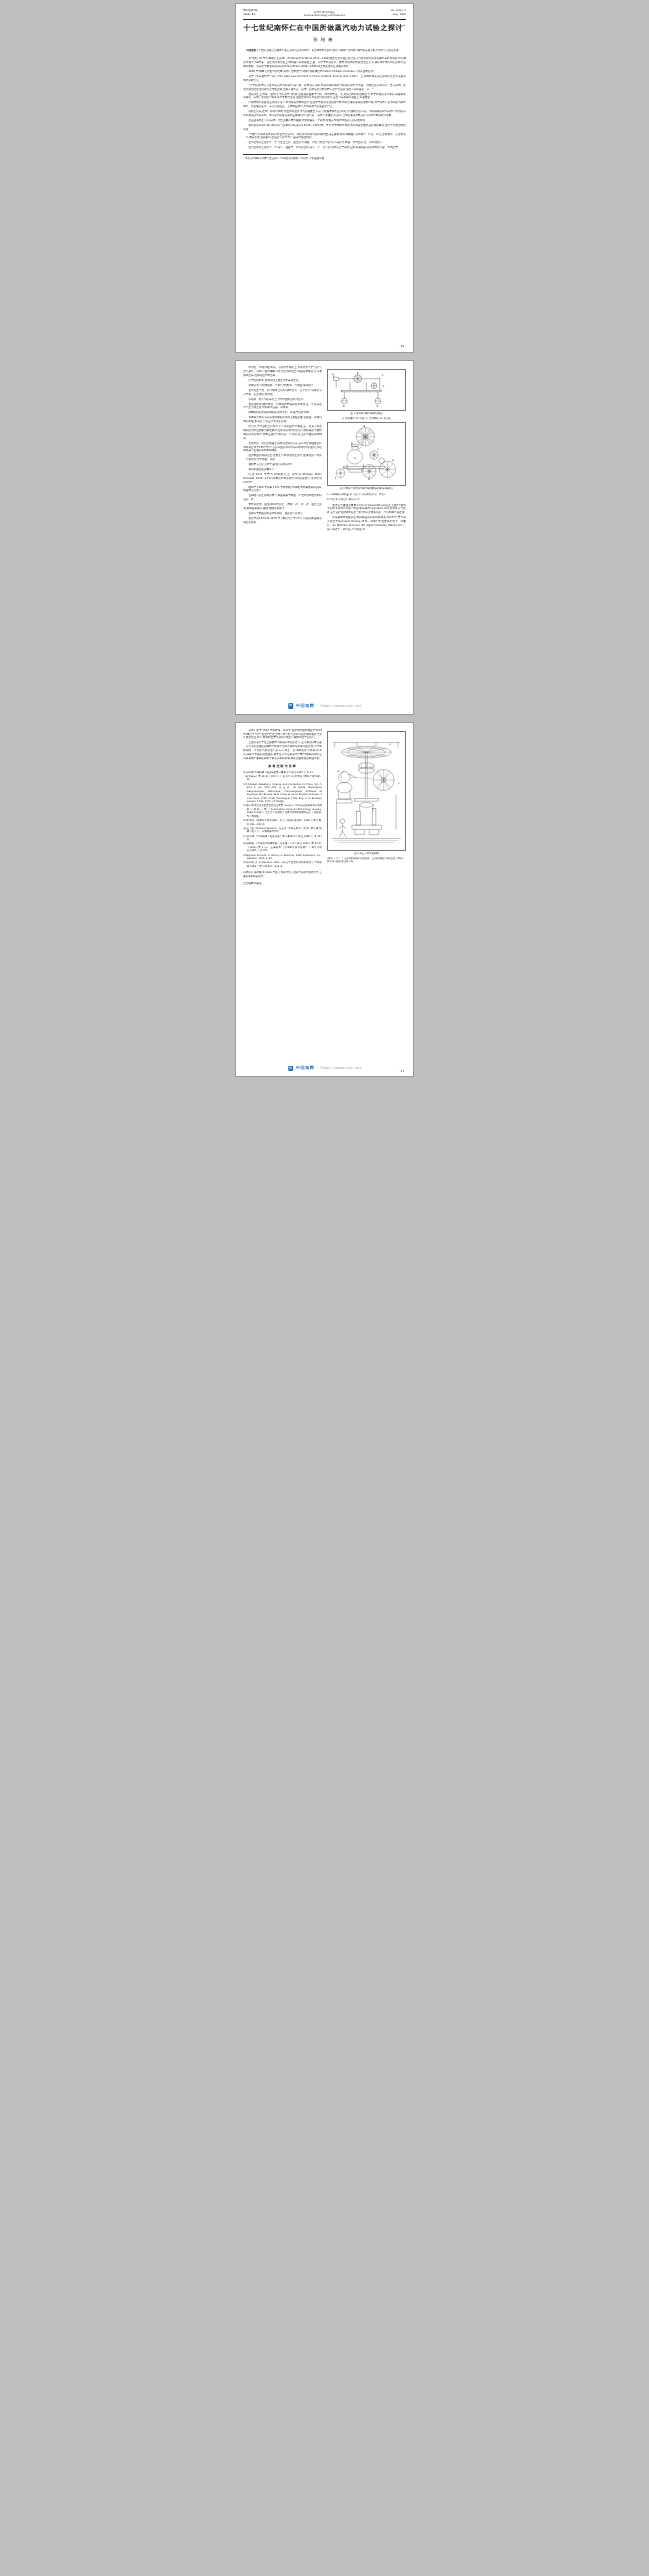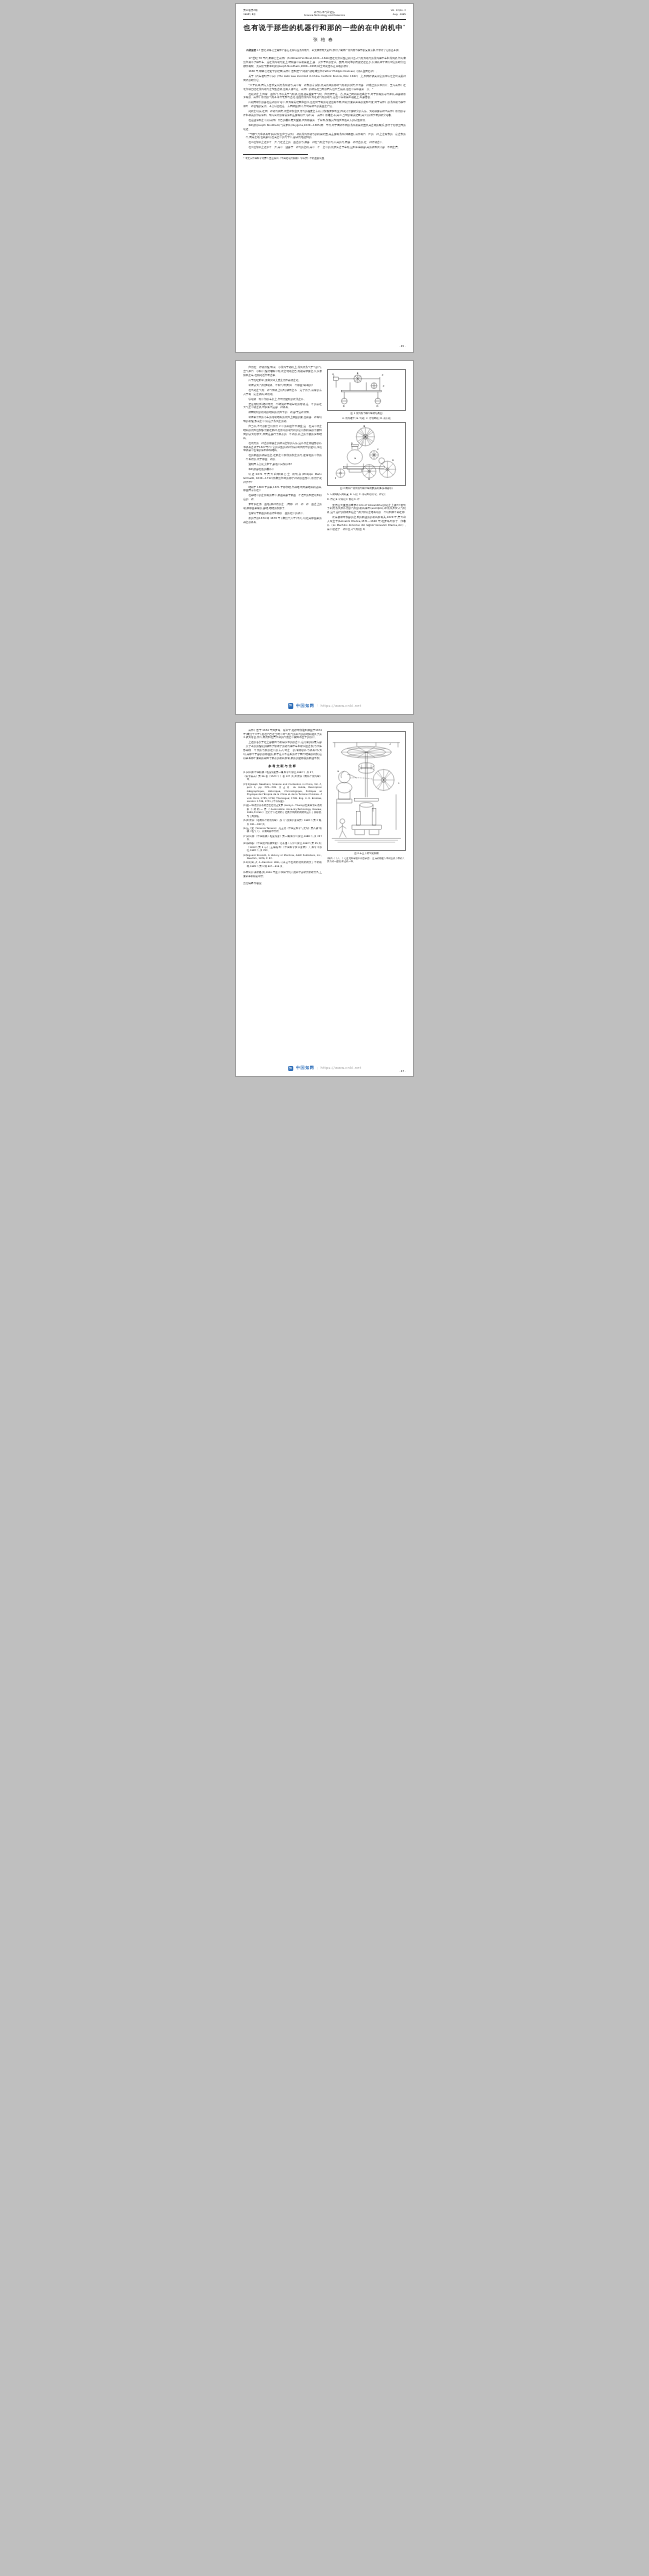--- a/index.html
+++ b/index.html
@@ -198,21 +198,21 @@
         <div>科学技术与辩证法</div>
         <div style="font-size:2.4px">Science·Technology and Dialectics</div>
       </div>
       <div class="right">
         <div>Vol. 12,No. 4</div>
         <div>Aug. ·1995</div>
       </div>
     </div>
     <div class="hdr-rule"></div>
 
-    <div class="title-cn"><span>也有说于那些的机器行和那的一些的在中的机中</span><sup>*</sup></div>
+    <div class="title-cn"><span>十七世纪南怀仁在中国所做蒸汽动力试验之探讨</span><sup>*</sup></div>
     <div class="author">张柏春</div>
 
     <div class="abstract">
       <span class="lbl">内容提要</span>
       <span>17 世纪,耶稣会士南怀仁曾在北京试验蒸汽动力。本文根据有关史料,探讨了南怀仁蒸汽动力模型的复原方案,并探讨了它的基本源。</span>
     </div>
 
     <div>
       <p class="body-p">17 世纪 70 年代,耶稣会士南怀仁(Ferdinand Verbiest,1623—1688)曾在北京试验过以冲击式气轮为动力的蒸汽模型车和蒸汽船,并向康熙帝展示了模型车。这在蒸汽动力史上,特别是中国机械史上,是一次不寻常的尝试。然而,对此举的历史记述甚少,长期以来学者们对它的研究也颇为有限。英国汉学家李约瑟(Joseph Needham,1900—1995)博士对此曾作过简略的探讨。</p>
       <p class="body-p">1660 年,耶稣会记史学的记载:南怀仁曾制造“自动机”献给康熙帝(Father Philippe Kouleau)《汤若望回忆录》。</p>

